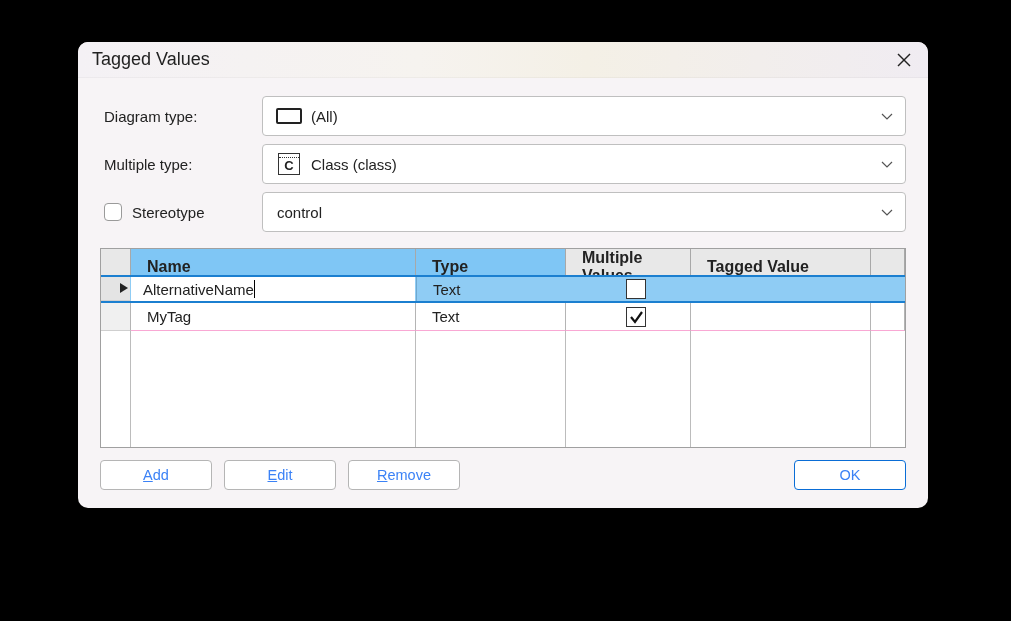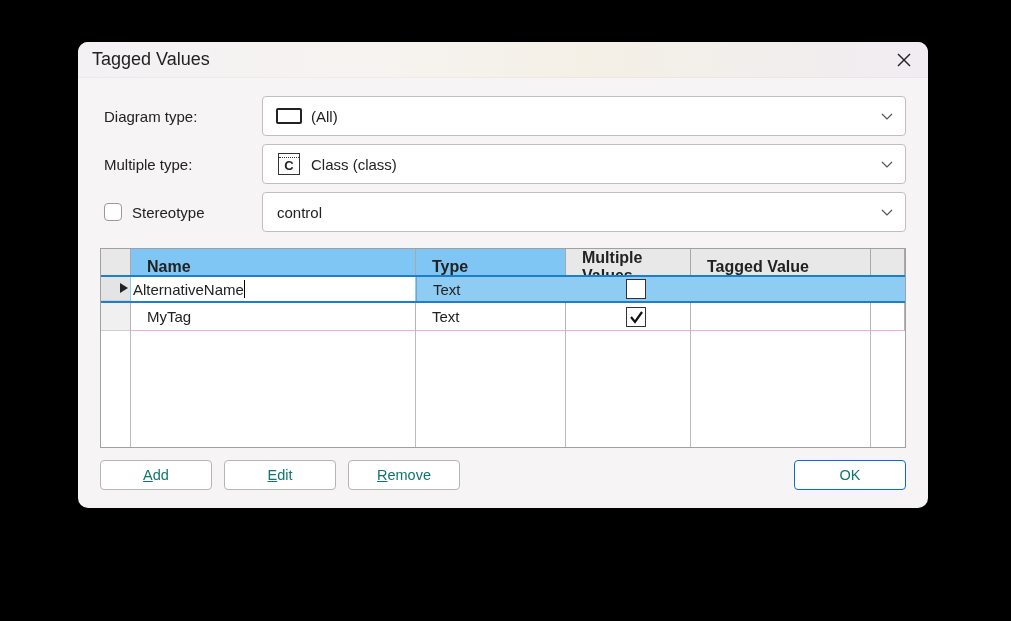--- a/index.html
+++ b/index.html
@@ -176,21 +176,21 @@
   .arrow-right svg { fill: #222; }
   .row-sel .td { background: #8fccf4; border-right: 1px solid #8fccf4; }
   .row-sel .td.typecell { border-left: 1px solid #6fa8cf; }
   .row-sel .gutter { background: #e4e4e4; }
   .row-sel { border-top: 2px solid #1b7fd0; border-bottom: 2px solid #1b7fd0; }
   .name-edit-wrap {
     background: #fff;
     height: 100%;
     display: flex;
     align-items: center;
-    padding-left: 2px;
+    padding-left: 12px;
     flex: 1;
     position: relative;
   }
   .caret {
     width: 1px;
     height: 18px;
     background: #000;
     display: inline-block;
     vertical-align: middle;
   }
@@ -224,21 +224,21 @@
   .btn {
     width: 112px;
     height: 30px;
     background: #fff;
     border: 1px solid #b5b5b5;
     border-radius: 4px;
     display: flex;
     align-items: center;
     justify-content: center;
     font-size: 14.5px;
-    color: #0f766e;
+    color: #3b82f6;
     cursor: pointer;
   }
   .btn.primary { border: 1px solid #0a6dd6; }
   .btn .ul { text-decoration: underline; }
 </style>
 </head>
 <body>
 
 <div class="dialog">
 

